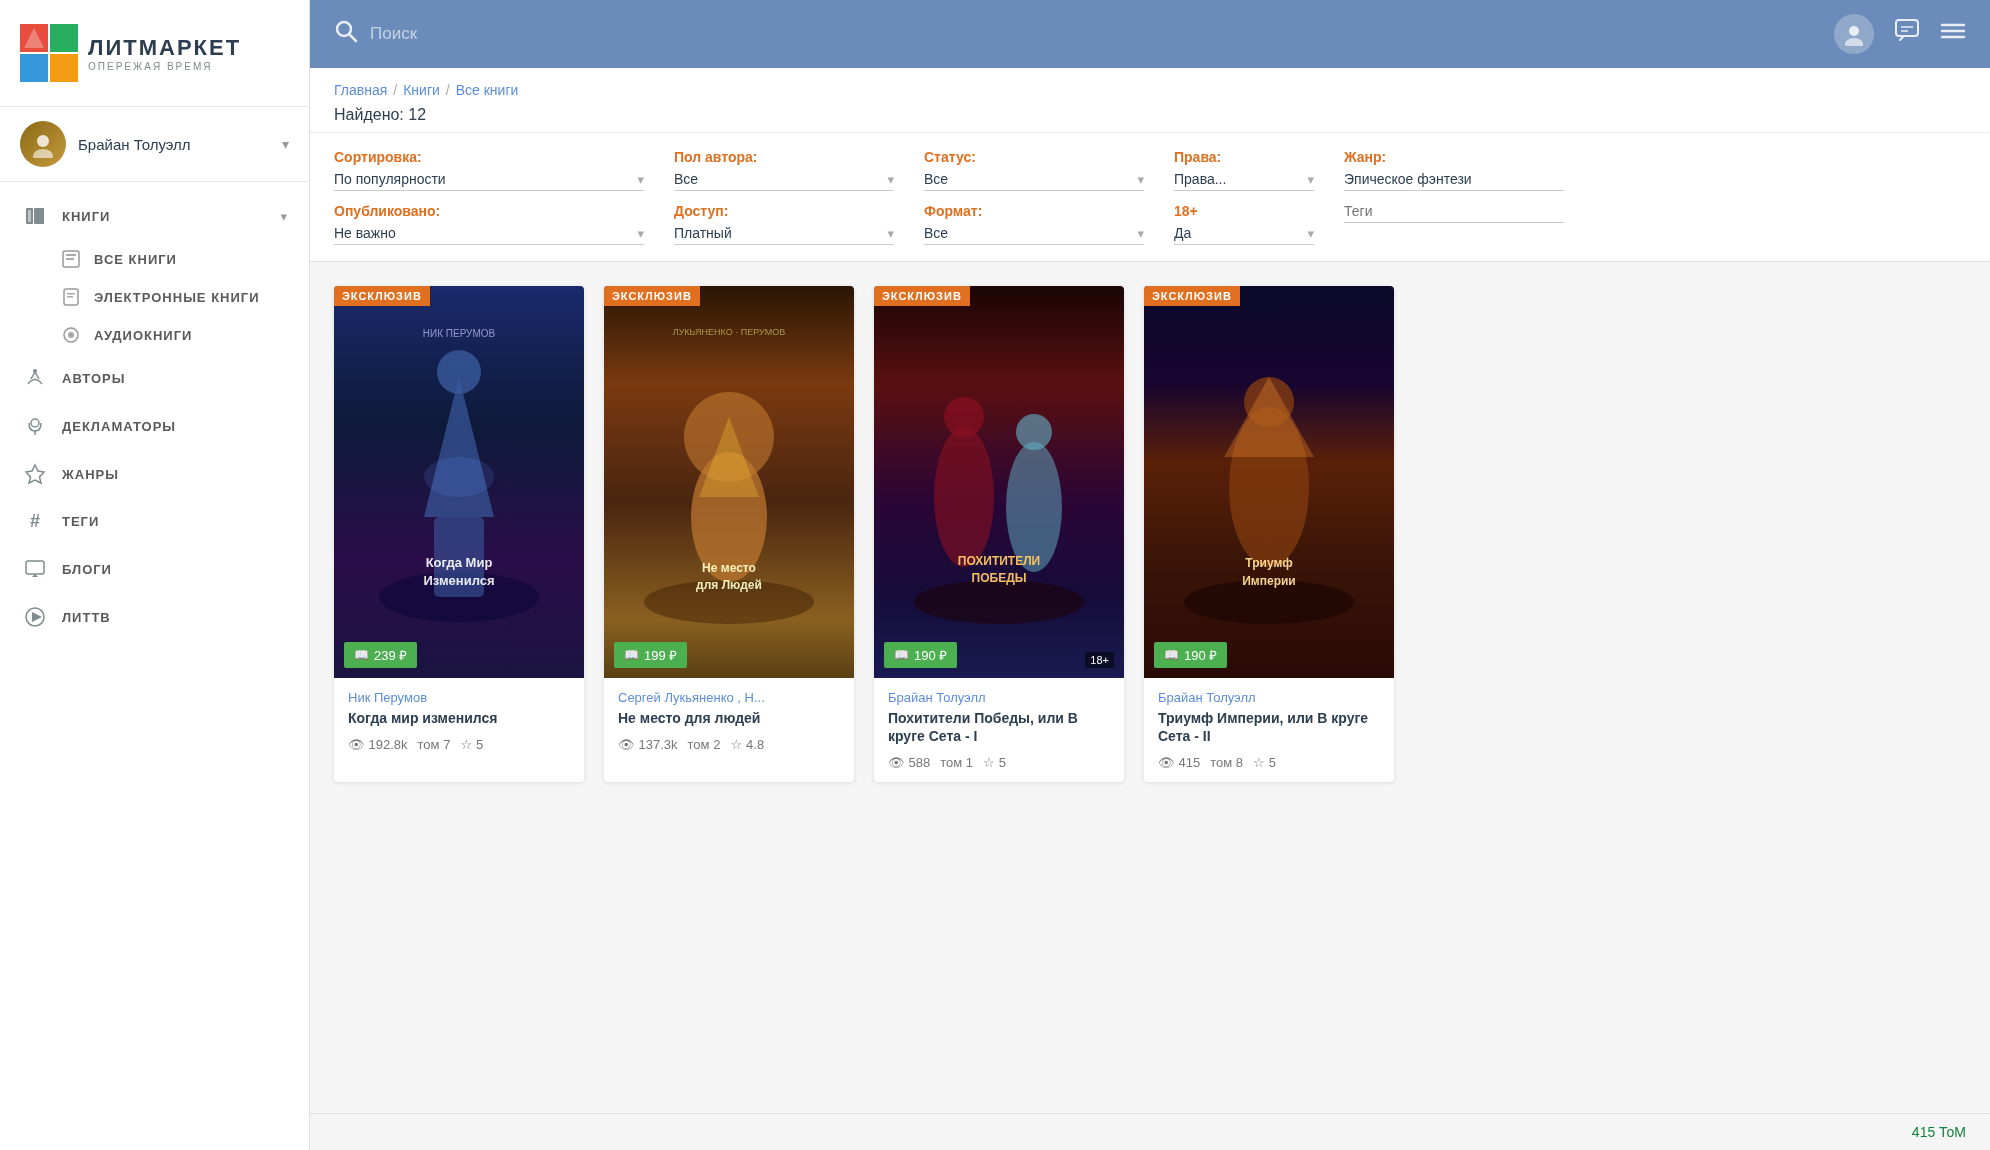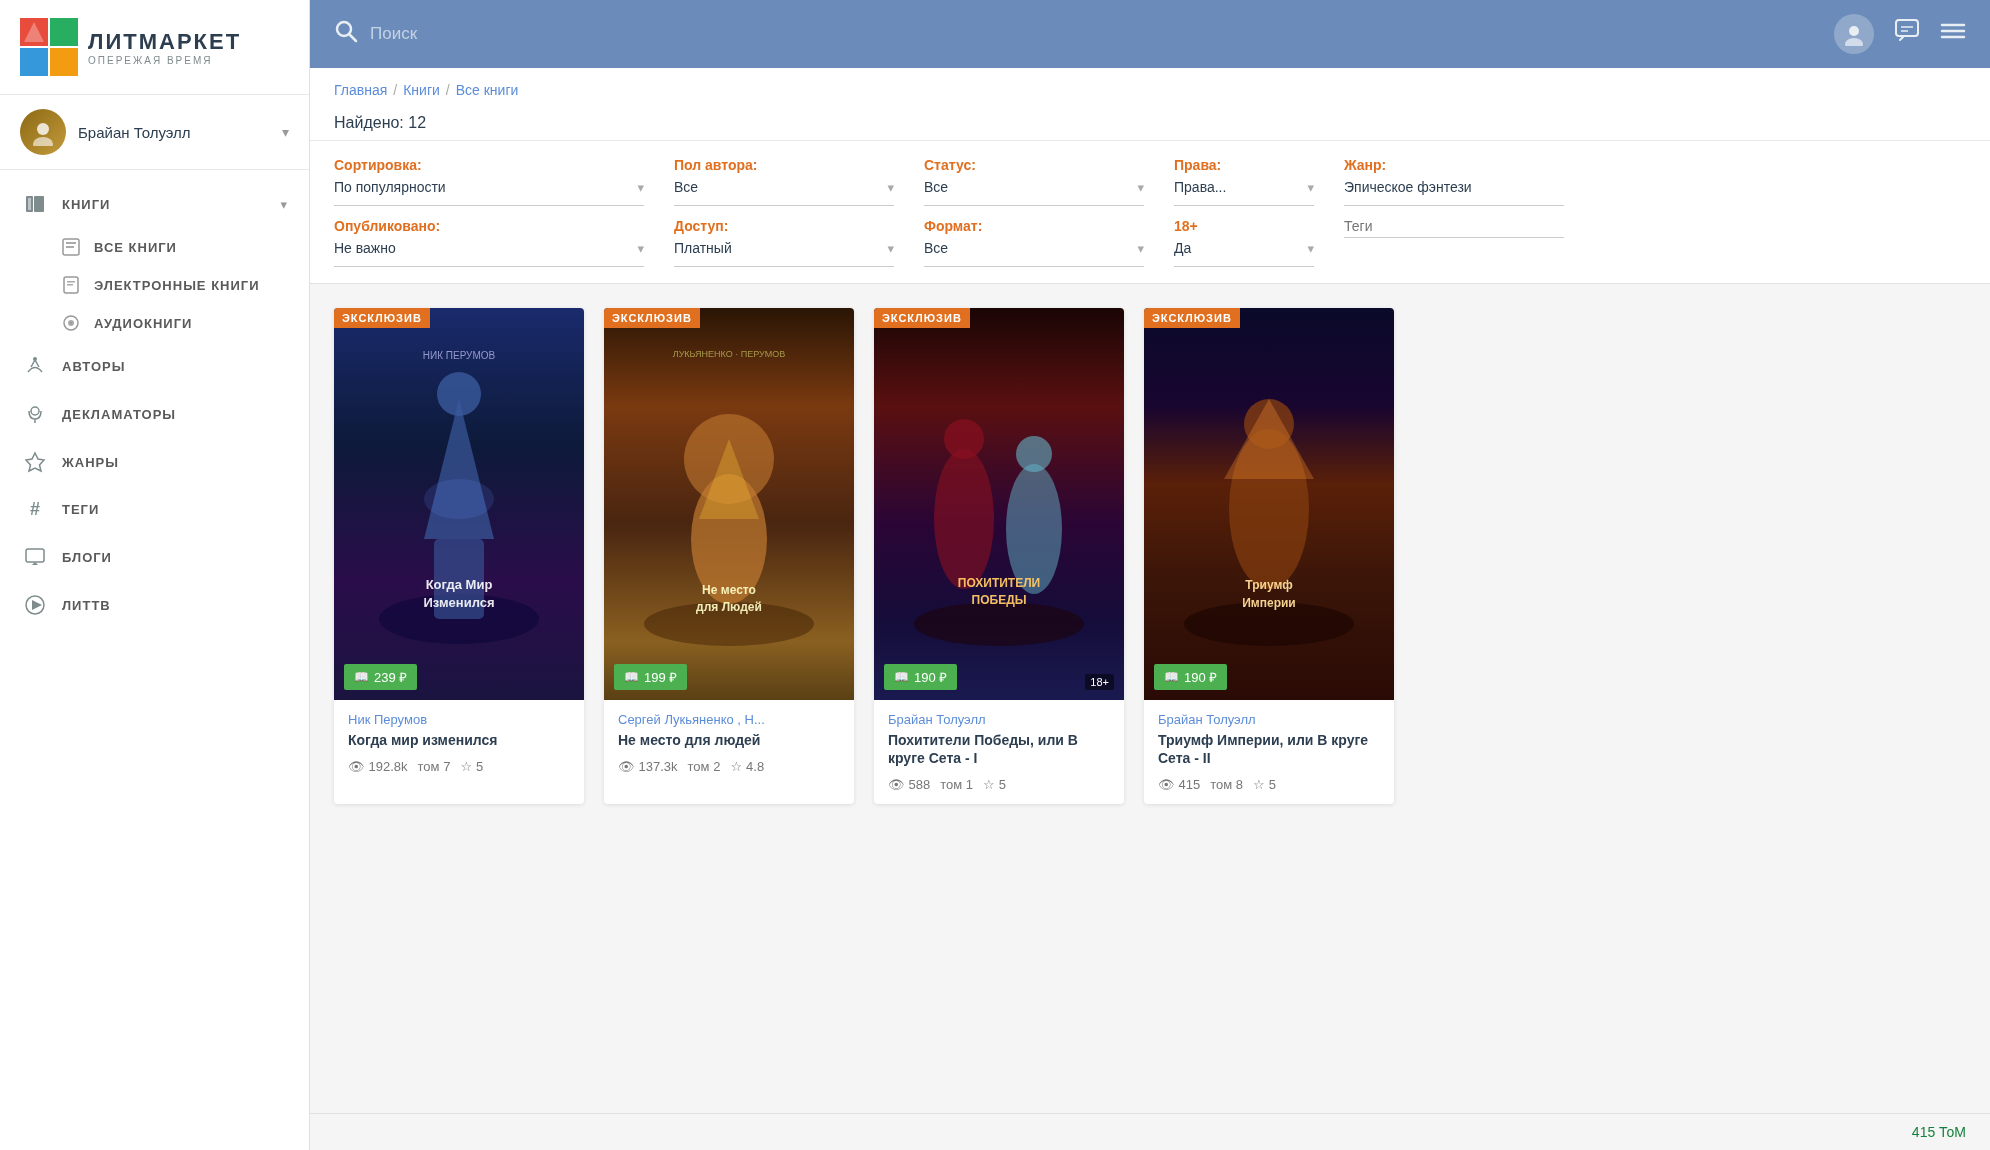--- a/index.html
+++ b/index.html
@@ -11,21 +11,21 @@
       min-width: 310px;
       background: #fff;
       border-right: 1px solid #e0e0e0;
       display: flex;
       flex-direction: column;
       min-height: 1150px;
     }
     .sidebar-logo {
       display: flex;
       align-items: center;
-      padding: 18px 20px;
+      padding: 24px 20px;
       border-bottom: 1px solid #e8e8e8;
     }
     .logo-icon {
       width: 58px;
       height: 58px;
       margin-right: 10px;
       flex-shrink: 0;
     }
     .logo-text {
       display: flex;
@@ -197,21 +197,21 @@
       background: #fff;
       padding: 14px 24px 8px;
       border-bottom: 1px solid #e8e8e8;
     }
     .breadcrumb {
       display: flex;
       align-items: flex-start;
       gap: 6px;
       font-size: 14px;
       color: #5b8dd9;
-      margin-bottom: 16px;
+      margin-bottom: 8px;
     }
     .breadcrumb-sep { color: #aaa; }
     .breadcrumb-current { color: #5b8dd9; }
     .found-count {
       font-size: 16px;
       color: #2c3e50;
       font-weight: normal;
     }
 
     
@@ -238,21 +238,21 @@
     .filter-group.narrow { min-width: 140px; }
     .filter-label {
       font-size: 14px;
       color: #e07020;
       font-weight: bold;
     }
     .filter-select-wrap {
       display: flex;
       align-items: center;
       border-bottom: 1px solid #ccc;
-      padding-bottom: 10px;
+      padding-bottom: 3px;
       cursor: pointer;
       width: 100%;
     }
     .filter-select-value {
       font-size: 14px;
       color: #2c3e50;
       flex: 1;
     }
     .filter-select-chevron {
       color: #aaa;

